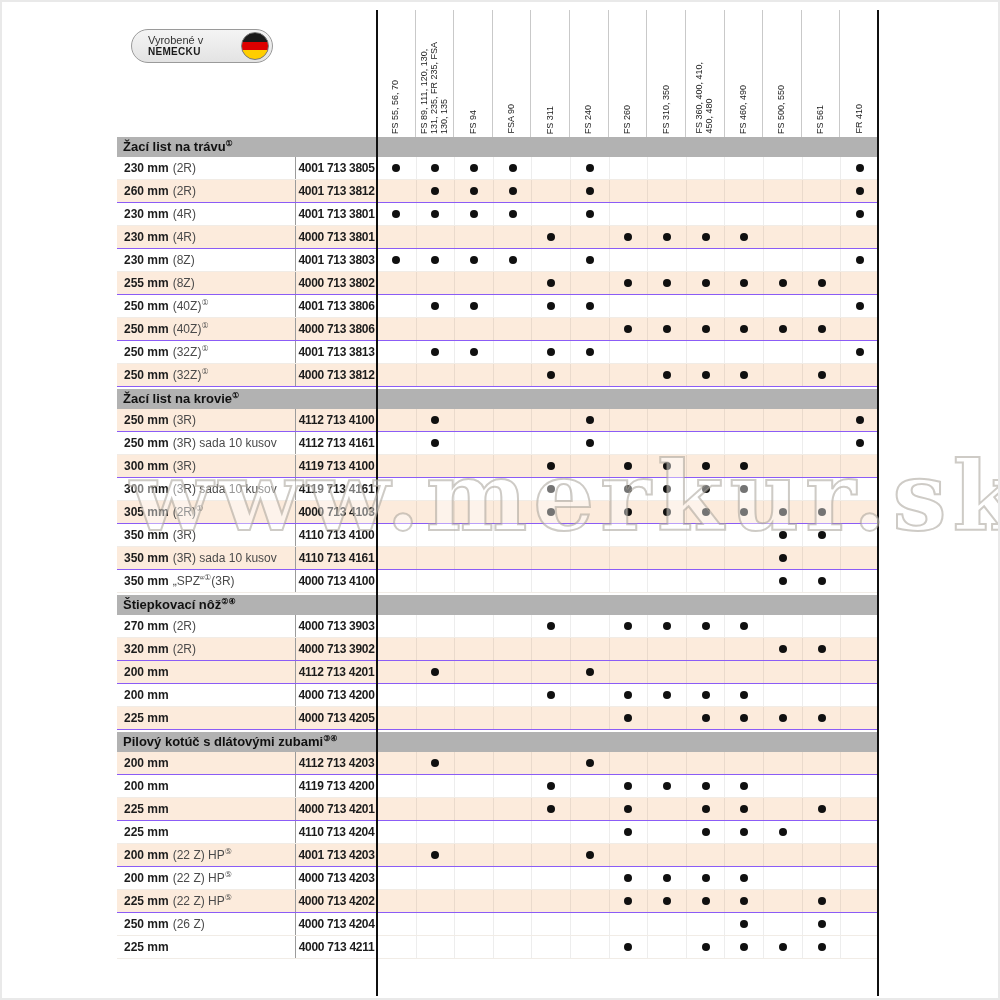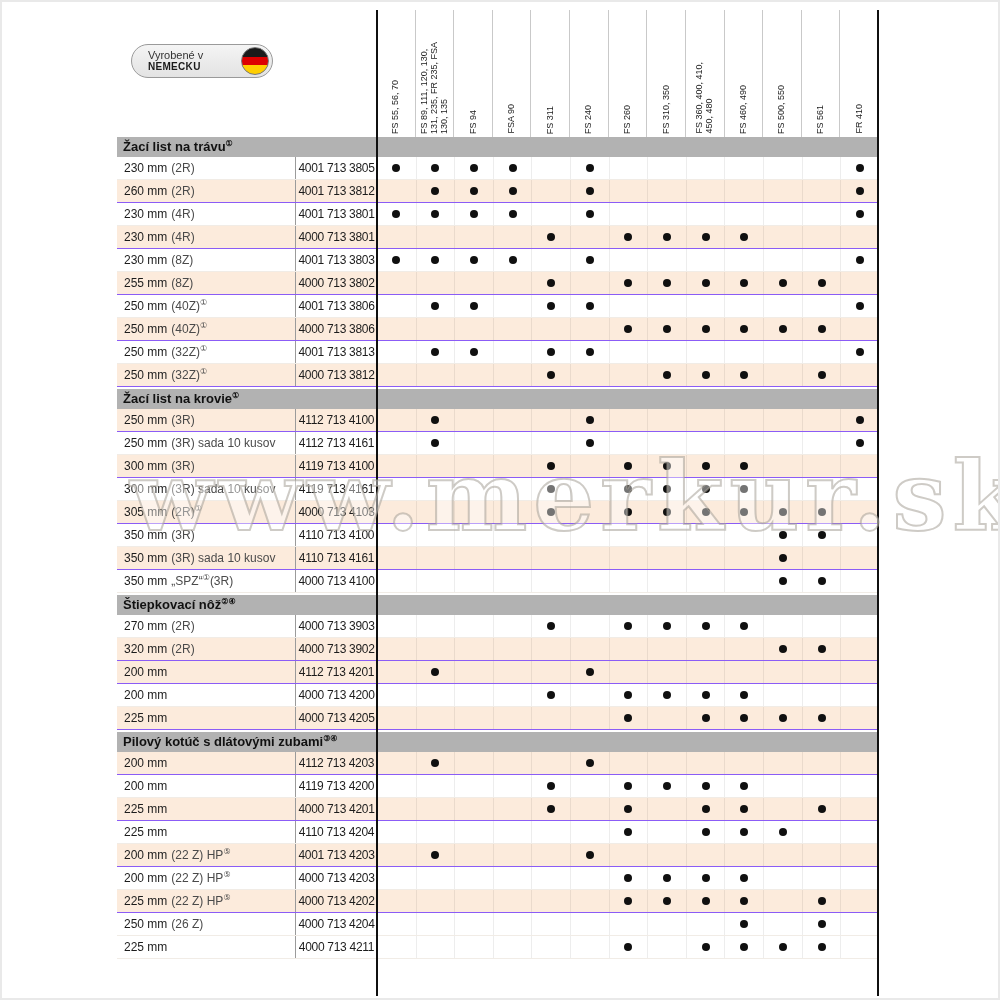--- a/index.html
+++ b/index.html
@@ -4,21 +4,21 @@
 <style>
   html,body{margin:0;padding:0;background:#fff;}
   .page{
     position:relative;width:1000px;height:1000px;margin:0 auto;
     background:#fff;overflow:hidden;box-sizing:border-box;
     border:2px solid #e9e9e9;
     font-family:"Liberation Sans",sans-serif;color:#222;
   }
   
   .badge{
-    position:absolute;left:129px;top:42px;width:142px;height:34px;
+    position:absolute;left:129px;top:27px;width:142px;height:34px;
     background:linear-gradient(#f4f4f4,#e3e3e3);
     border:1px solid #9a9a9a;border-radius:18px;
     display:flex;align-items:center;justify-content:space-between;
     padding:0 3px 0 16px;box-sizing:border-box;
   }
   .badge-lines{display:flex;flex-direction:column;line-height:1.05;}
   .badge .b1{font-size:11px;color:#333;}
   .badge .b2{font-size:10px;font-weight:bold;color:#1a1a1a;letter-spacing:.3px;}
   .flag{
     width:28px;height:28px;border-radius:50%;
@@ -41,26 +41,26 @@
   }
   .secbar + .trow{margin-top:0;}
   .secbar.gap{margin-top:2px;}
   .trow{display:flex;height:23px;box-sizing:border-box;}
   .trow.white{background:#fff;border-bottom:1px solid #f1ece6;}
   .trow.peach{background:#fcebdc;border-bottom:1px solid #8b5cf6;}
   .cell-label{
     width:178px;box-sizing:border-box;padding-left:7px;
     display:flex;align-items:center;font-size:12px;white-space:nowrap;overflow:hidden;
   }
-  .cell-label b{font-weight:normal;color:#1c1c1c;margin-right:4px;}
+  .cell-label b{font-weight:bold;color:#1c1c1c;margin-right:4px;}
   .cell-label .note{font-weight:normal;color:#4a4a4a;text-align:right;}
   .cell-part{
     width:82px;box-sizing:border-box;border-left:1px solid #9b9b9b;
     display:flex;align-items:center;justify-content:center;
-    font-size:12px;font-weight:normal;color:#1c1c1c;letter-spacing:-.3px;white-space:nowrap;
+    font-size:12px;font-weight:bold;color:#1c1c1c;letter-spacing:-.3px;white-space:nowrap;
   }
   .cell-dot{
     width:38.615px;box-sizing:border-box;border-left:1px solid rgba(0,0,0,.07);
     display:flex;align-items:center;justify-content:center;
   }
   .cell-dot.first{border-left:none;}
   .dot{width:8px;height:8px;border-radius:50%;background:#101010;}
   sup{font-size:8px;vertical-align:super;line-height:0;}
   
   .watermark{

